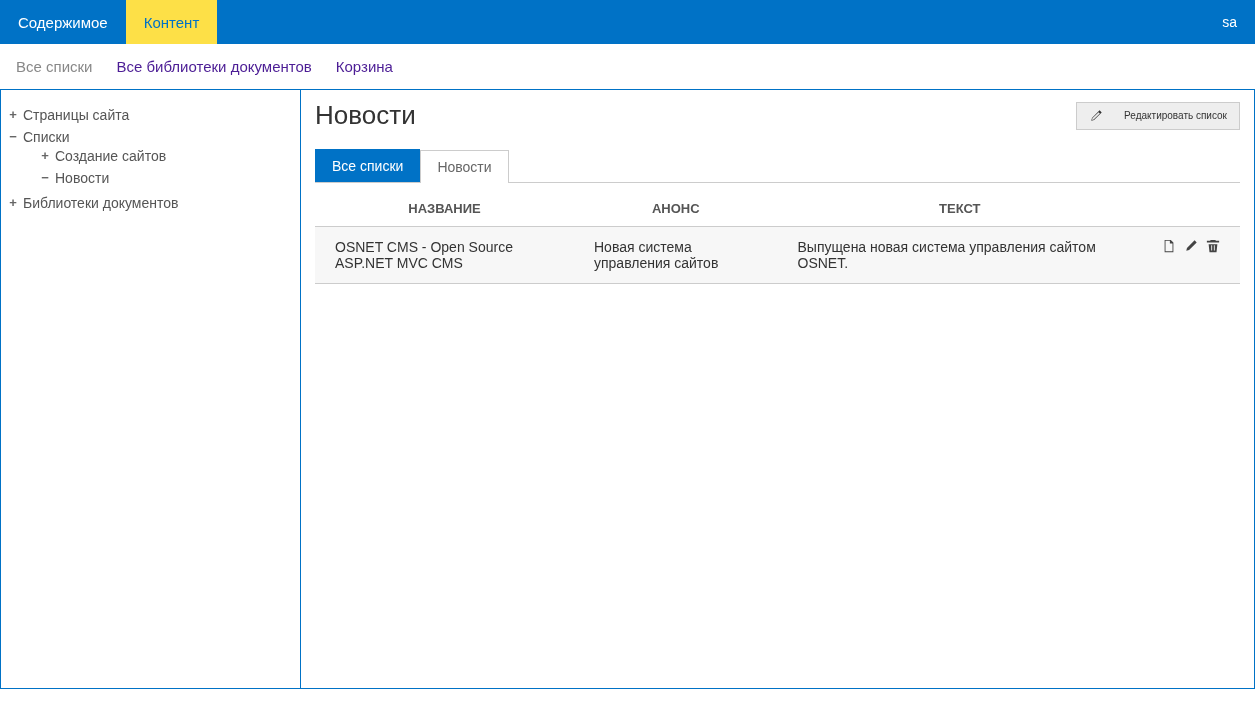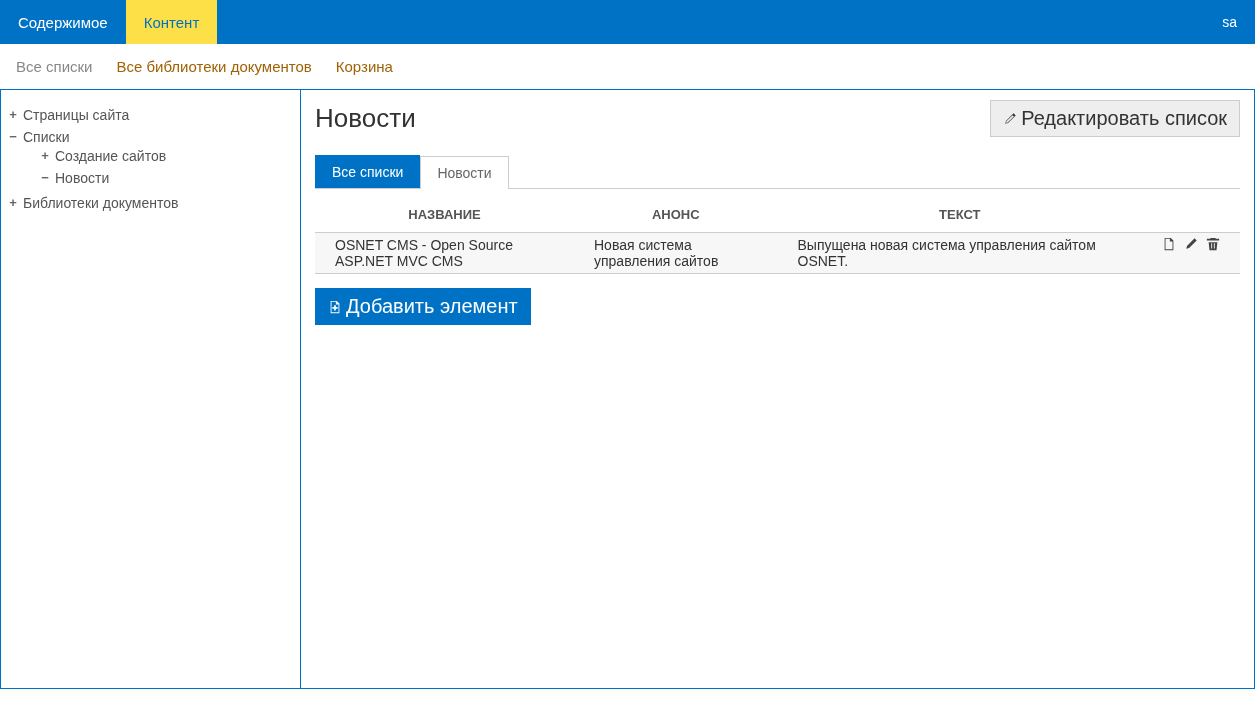--- a/index.html
+++ b/index.html
@@ -5,46 +5,46 @@
 * { box-sizing: border-box; margin: 0; padding: 0; }
 body { font-family: "Segoe UI", Arial, sans-serif; font-size: 14px; color: #333; background: #fff; }
 
 .topbar { background: #0072c6; color: #fff; display: flex; align-items: stretch; height: 44px; }
 .topbar .tab { padding: 16px 18px; display: flex; align-items: center; cursor: pointer; font-size: 15px; }
 .topbar .tab.active { background: #fde047; color: #0072c6; }
 .topbar .spacer { flex: 1; }
 .topbar .user { padding: 0 18px; display: flex; align-items: center; font-size: 14px; }
 
 .subnav { display: flex; gap: 24px; padding: 14px 16px; border-bottom: 0; }
-.subnav a { color: #a16207; text-decoration: none; cursor: pointer; font-size: 15px; }
+.subnav a { color: #4c1d95; text-decoration: none; cursor: pointer; font-size: 15px; }
 .subnav a.muted { color: #888; }
 
 .main { display: flex; border: 1px solid #0072c6; min-height: 600px; }
 
 .sidebar { width: 300px; border-right: 1px solid #0072c6; padding: 14px 4px; }
 .tree { list-style: none; }
 .tree li { padding: 3px 0 3px 18px; position: relative; font-size: 14px; color: #555; cursor: pointer; }
 .tree li .toggle { position: absolute; left: 2px; top: 3px; width: 12px; text-align: center; color: #666; font-weight: bold; font-size: 13px; line-height: 16px; }
 .tree ul { list-style: none; margin-left: 14px; }
 
 .content { flex: 1; padding: 10px 14px 20px 14px; }
 .page-header { display: flex; align-items: center; margin-bottom: 18px; gap: 8px; }
 .page-title { font-size: 26px; font-weight: 400; color: #333; flex: 1; }
-.btn { display: inline-flex; align-items: center; gap: 4px; padding: 6px 12px; border: 1px solid #ccc; background: #eee; color: #333; font-size: 20px; cursor: pointer; }
+.btn { display: inline-flex; align-items: center; gap: 21px; padding: 6px 12px; border: 1px solid #ccc; background: #eee; color: #333; font-size: 10px; cursor: pointer; }
 .btn svg { width: 14px; height: 14px; fill: currentColor; }
 .btn.primary { background: #0072c6; color: #fff; border-color: #0072c6; }
 
 .tabs { display: flex; border-bottom: 1px solid #ccc; margin-bottom: 8px; }
 .tabs .tab { padding: 8px 16px; border: 1px solid transparent; border-bottom: none; cursor: pointer; font-size: 14px; color: #666; background: #fafafa; }
 .tabs .tab.active-blue { background: #0072c6; color: #fff; border-color: #0072c6; }
 .tabs .tab.active-white { background: #fff; border-color: #ccc; position: relative; top: 1px; }
 
 .data-table { width: 100%; border-collapse: collapse; }
 .data-table th { text-align: center; padding: 10px 20px; font-size: 13px; font-weight: 600; color: #555; border-bottom: 1px solid #ccc; }
-.data-table td { padding: 4px 20px; font-size: 14px; color: #333; border-bottom: 1px solid #ccc; vertical-align: top; }
+.data-table td { padding: 12px 20px; font-size: 14px; color: #333; border-bottom: 1px solid #ccc; vertical-align: top; }
 .row-actions { white-space: nowrap; display: flex; gap: 8px; justify-content: flex-end; }
 .row-actions svg { width: 14px; height: 14px; fill: #444; cursor: pointer; }
 .data-table tbody tr { background: #f7f7f7; }
 
 .footer-actions { margin-top: 14px; display: flex; gap: 10px; }
 </style>
 </head>
 <body>
 
 <div class="topbar">
@@ -130,22 +130,16 @@
               <svg viewBox="0 0 16 16">
                   <path d="M5 2V1h6v1h4v2H1V2h4zm-2 4h10l-1 9H4L3 6zm3 1v6h1V7H6zm3 0v6h1V7H9z"></path>
                 </svg>
             </div>
           </td>
         </tr>
       </tbody>
     </table>
 
     <div class="footer-actions">
-      <button class="btn primary">
-        <svg viewBox="0 0 16 16" style="fill:#fff">
-            <path d="M3 1h7l3 3v11H3V1zm1 1v12h8V5h-3V2H4zm3 4h2v2h2v2H9v2H7v-2H5V8h2V6z"></path>
-          </svg>
-        <span>Добавить элемент</span>
-      </button>
     </div>
   </div>
 
 </div>
 
 </body></html>

